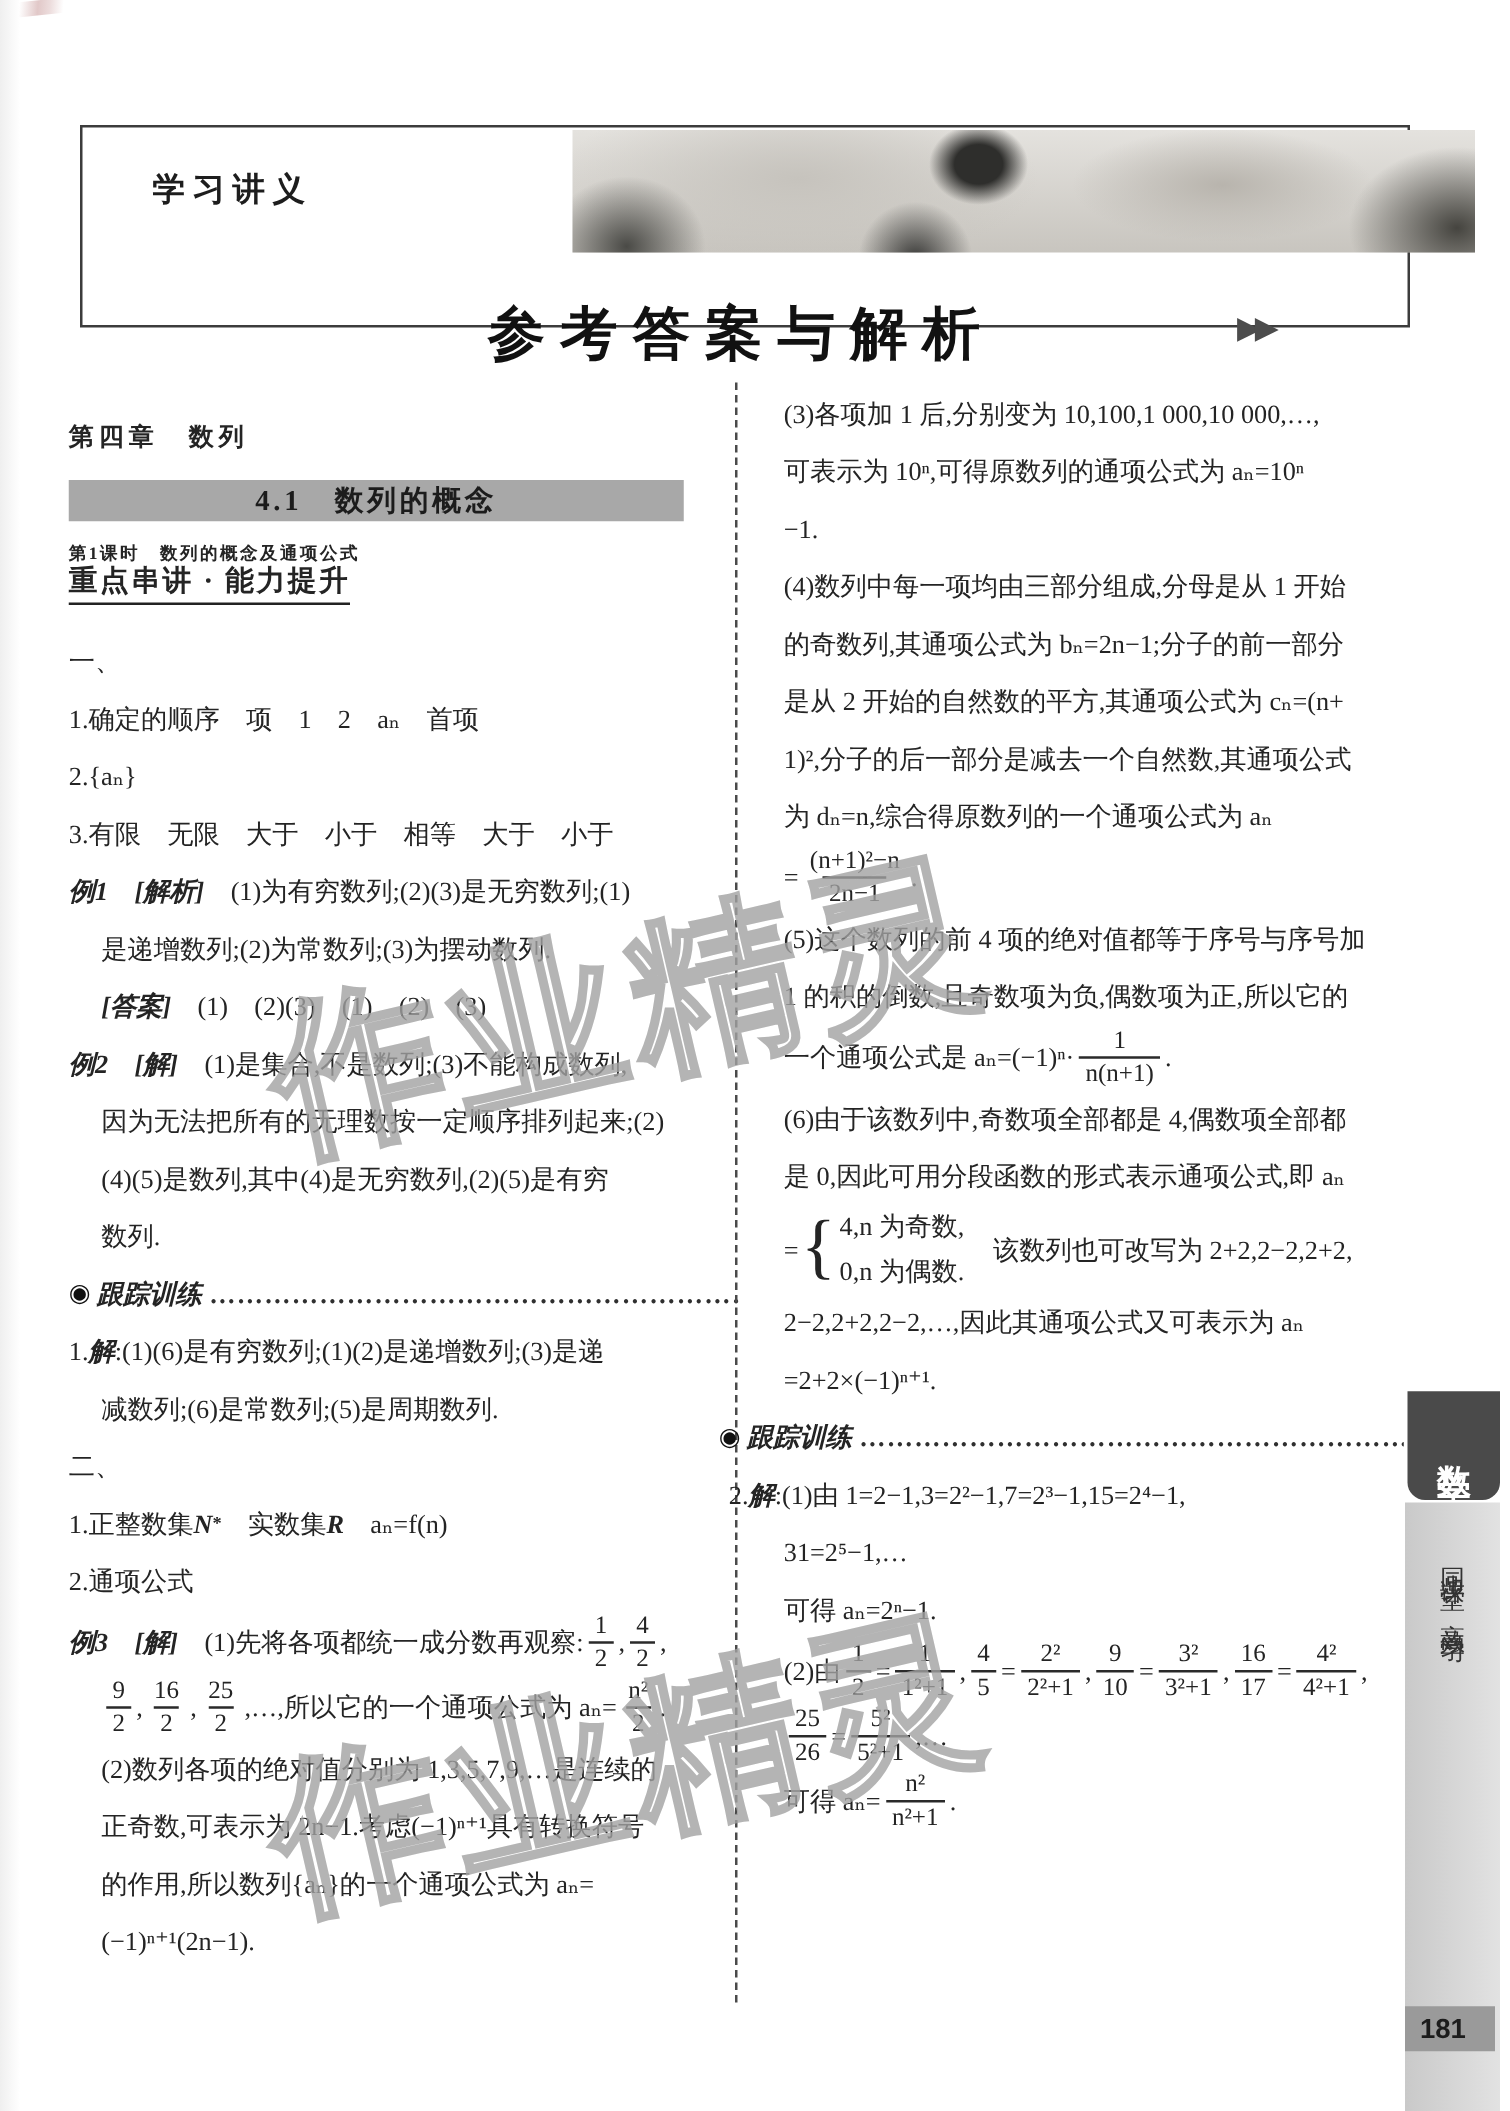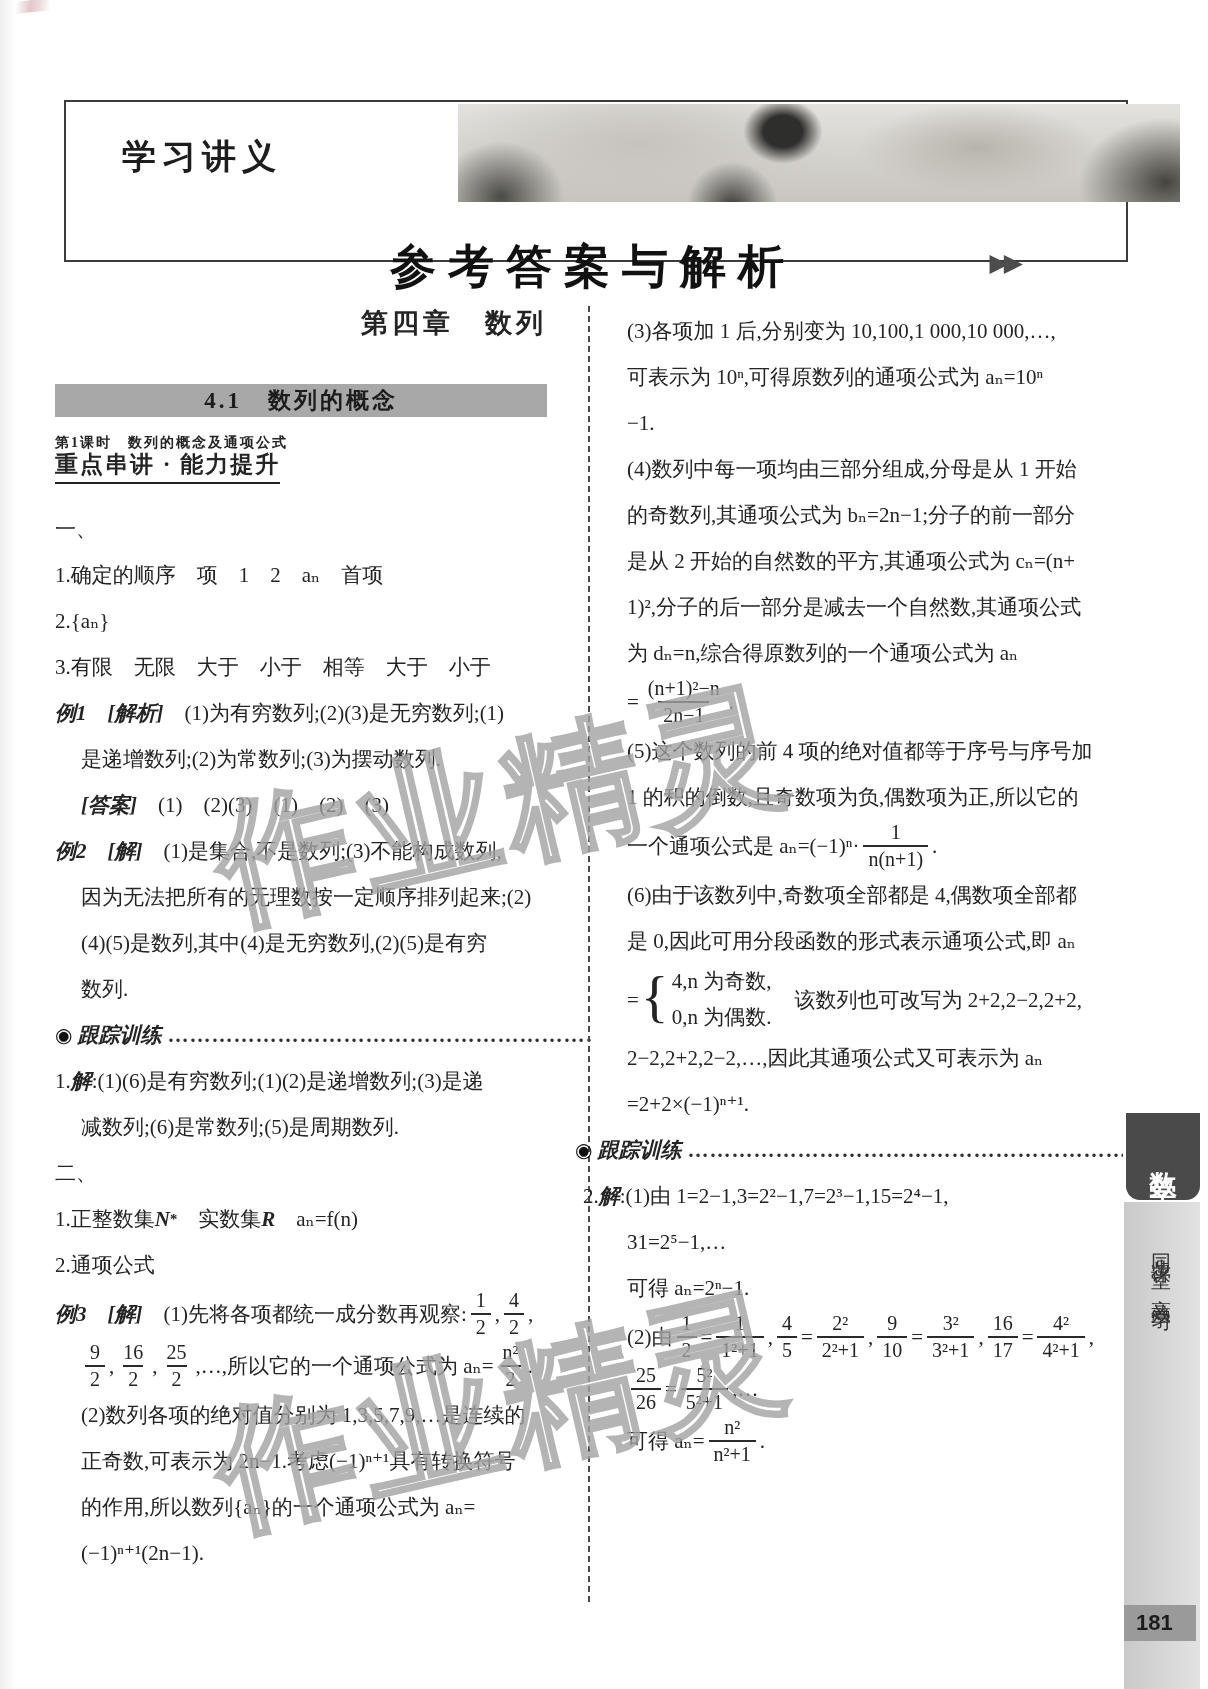--- a/index.html
+++ b/index.html
@@ -10,38 +10,38 @@
     color:#242424;
   }
   .page{position:relative;width:1208px;height:1689px;overflow:hidden;
     background:linear-gradient(90deg,#efefef 0px,#ffffff 16px);}
   .corner-mark{position:absolute;left:6px;top:0;width:54px;height:12px;
     background:linear-gradient(100deg,transparent 18%,rgba(168,94,94,.34) 45%,rgba(168,94,94,.22) 62%,transparent 82%);
     transform:rotate(-6deg);}
   
   .header-box{position:absolute;left:64px;top:100px;width:1060px;height:158px;
     border:2px solid #3c3c3c;background:#fff;}
-  .tagline{position:absolute;left:56px;top:32px;font-size:34px;font-weight:bold;letter-spacing:6px;color:#1d1d1d;}
+  .tagline{position:absolute;left:56px;top:32px;font-size:26px;font-weight:bold;letter-spacing:6px;color:#1d1d1d;}
   .header-art{position:absolute;left:392px;top:2px;width:722px;height:98px;
     background:
       radial-gradient(ellipse 55px 45px at 45% 28%, #2e2e2c 0%, #2e2e2c 35%, rgba(46,46,44,0) 72%),
       radial-gradient(ellipse 90px 80px at 6% 95%, #4a4a46 0%, rgba(74,74,70,0) 70%),
       radial-gradient(ellipse 70px 70px at 38% 105%, #3a3a38 0%, rgba(58,58,56,0) 65%),
       radial-gradient(ellipse 120px 90px at 98% 80%, #45443f 0%, rgba(69,68,63,0) 72%),
       radial-gradient(ellipse 160px 60px at 72% 45%, #b8b4ad 0%, rgba(184,180,173,0) 75%),
       radial-gradient(ellipse 240px 90px at 25% 40%, #c6c3bd 0%, rgba(198,195,189,0) 80%),
       linear-gradient(to bottom,#e4e2de,#c8c5bf);
   }
   .big-title{position:absolute;left:324px;top:86px;font-size:46px;font-weight:bold;
     letter-spacing:12px;color:#111;z-index:2;white-space:nowrap;margin-top:48px;}
   .arrows{position:absolute;right:108px;bottom:-17px;font-size:25px;color:#4c4c4c;
     letter-spacing:-5px;z-index:2;}
   
-  .chapter{position:absolute;left:55px;top:305px;width:492px;text-align:right;
-    font-size:27px;font-weight:bold;letter-spacing:4px;}
+  .chapter{position:absolute;left:55px;top:336px;width:492px;text-align:left;
+    font-size:20px;font-weight:bold;letter-spacing:4px;}
   .section-bar{position:absolute;left:55px;top:384px;width:492px;height:33px;background:#a8a8a8;
     text-align:center;font-size:23px;font-weight:bold;line-height:33px;letter-spacing:3px;color:#1c1c1c;}
   .lesson{position:absolute;left:55px;top:434px;width:492px;
     font-size:14px;font-weight:bold;letter-spacing:2px;}
   .block-head{position:absolute;left:55px;top:449px;font-size:23px;font-weight:bold;
     letter-spacing:2px;border-bottom:2px solid #222;padding-bottom:2px;}
   
   .col-left{position:absolute;left:55px;top:506px;width:537px;}
   .col-right{position:absolute;left:575px;top:308px;width:548px;}
   .divider{position:absolute;left:588px;top:306px;height:1296px;border-left:2px dashed #4a4a4a;}

